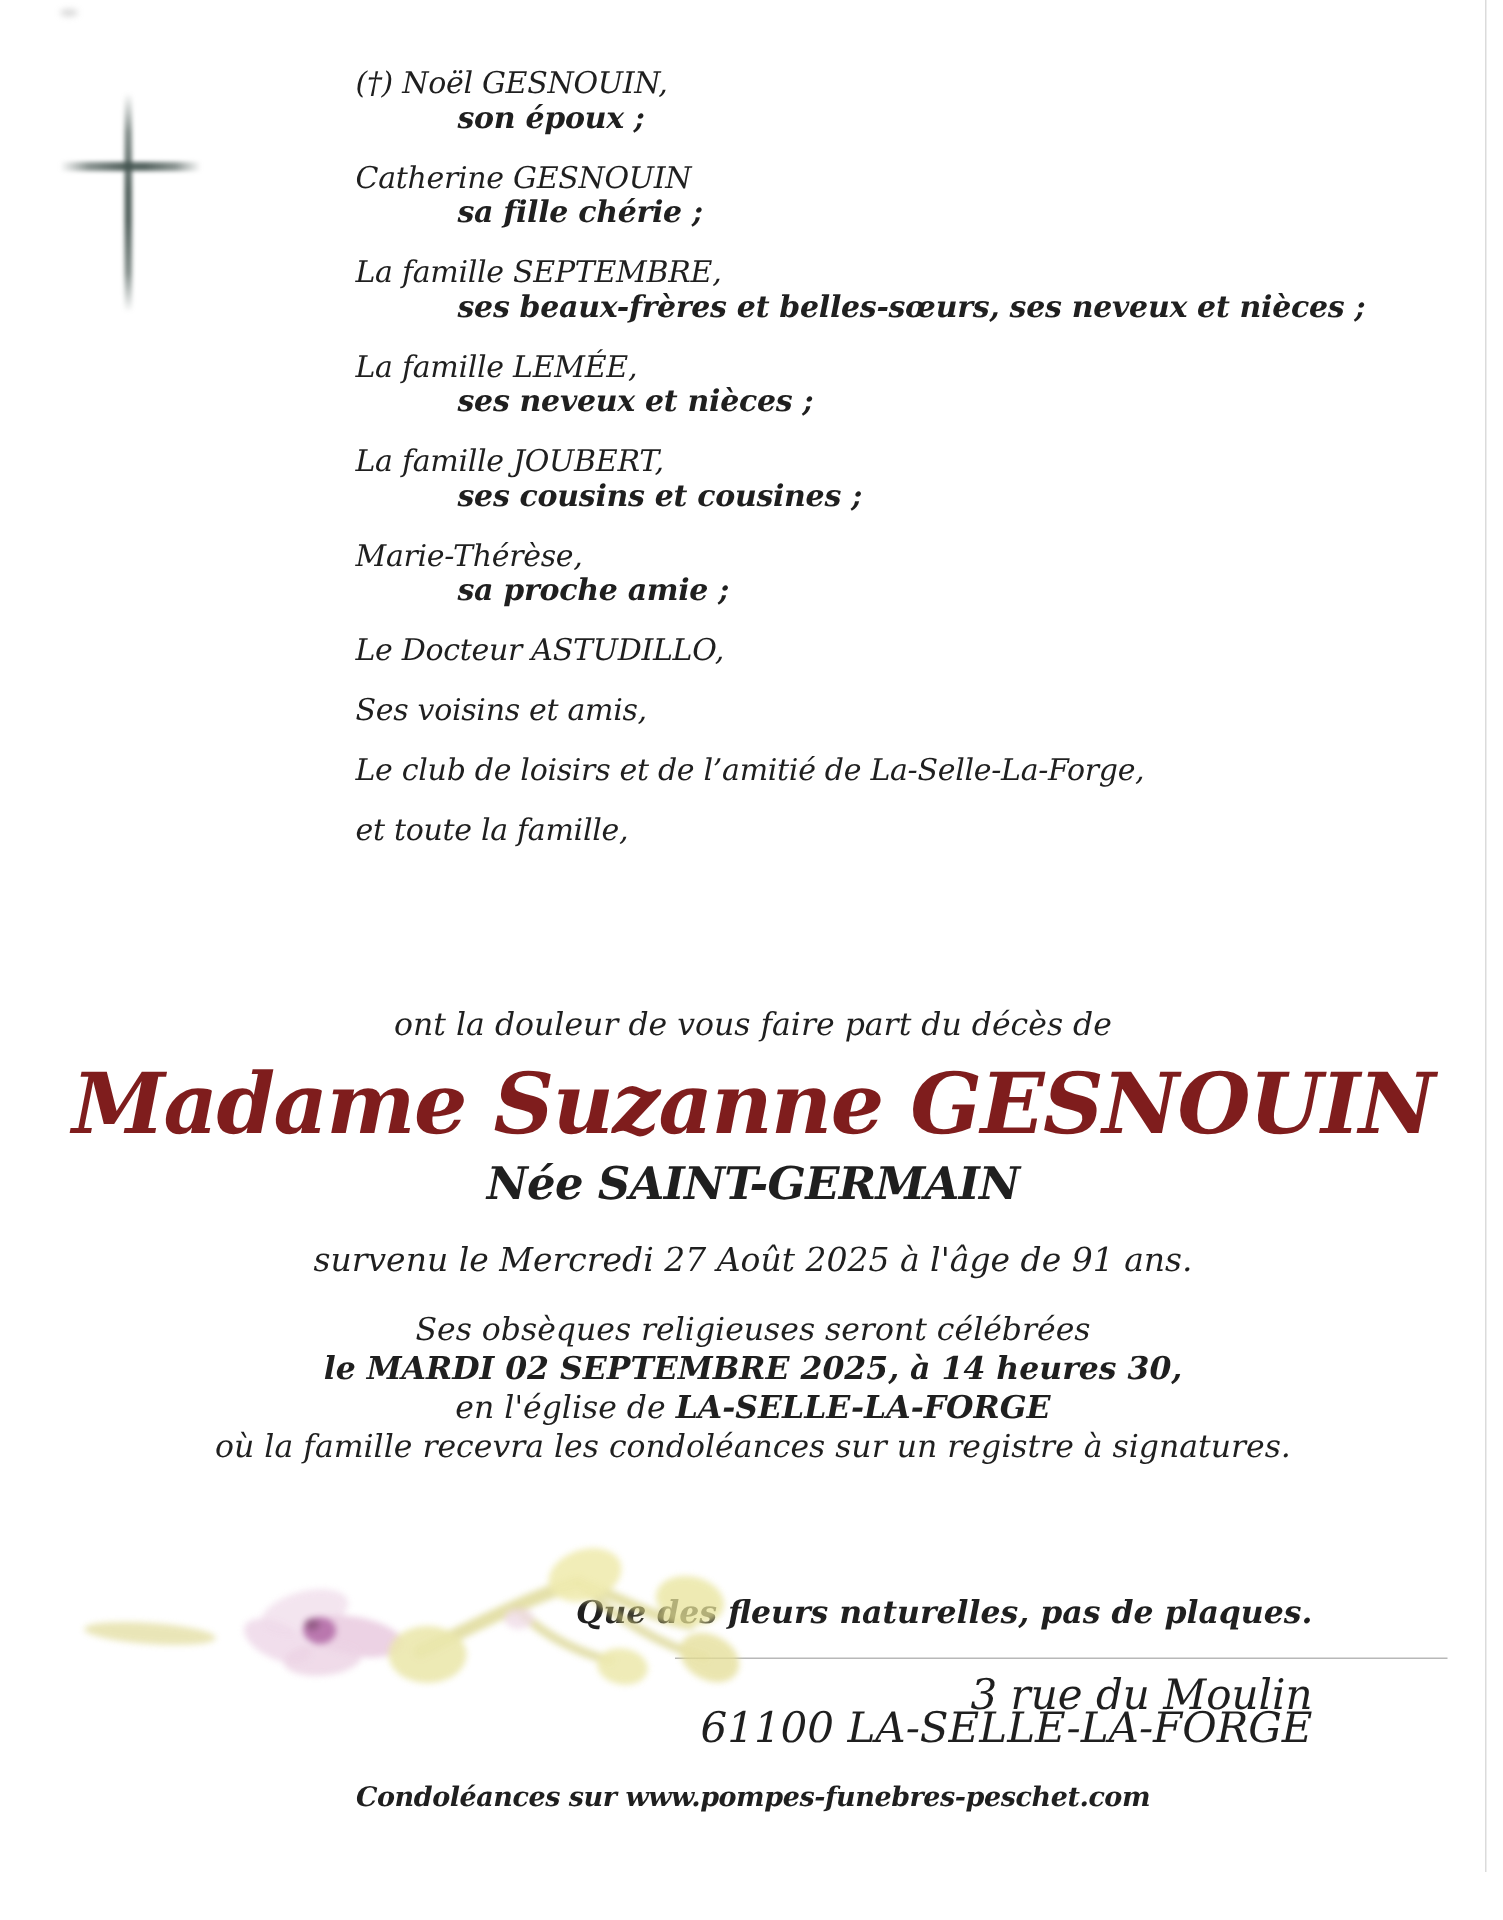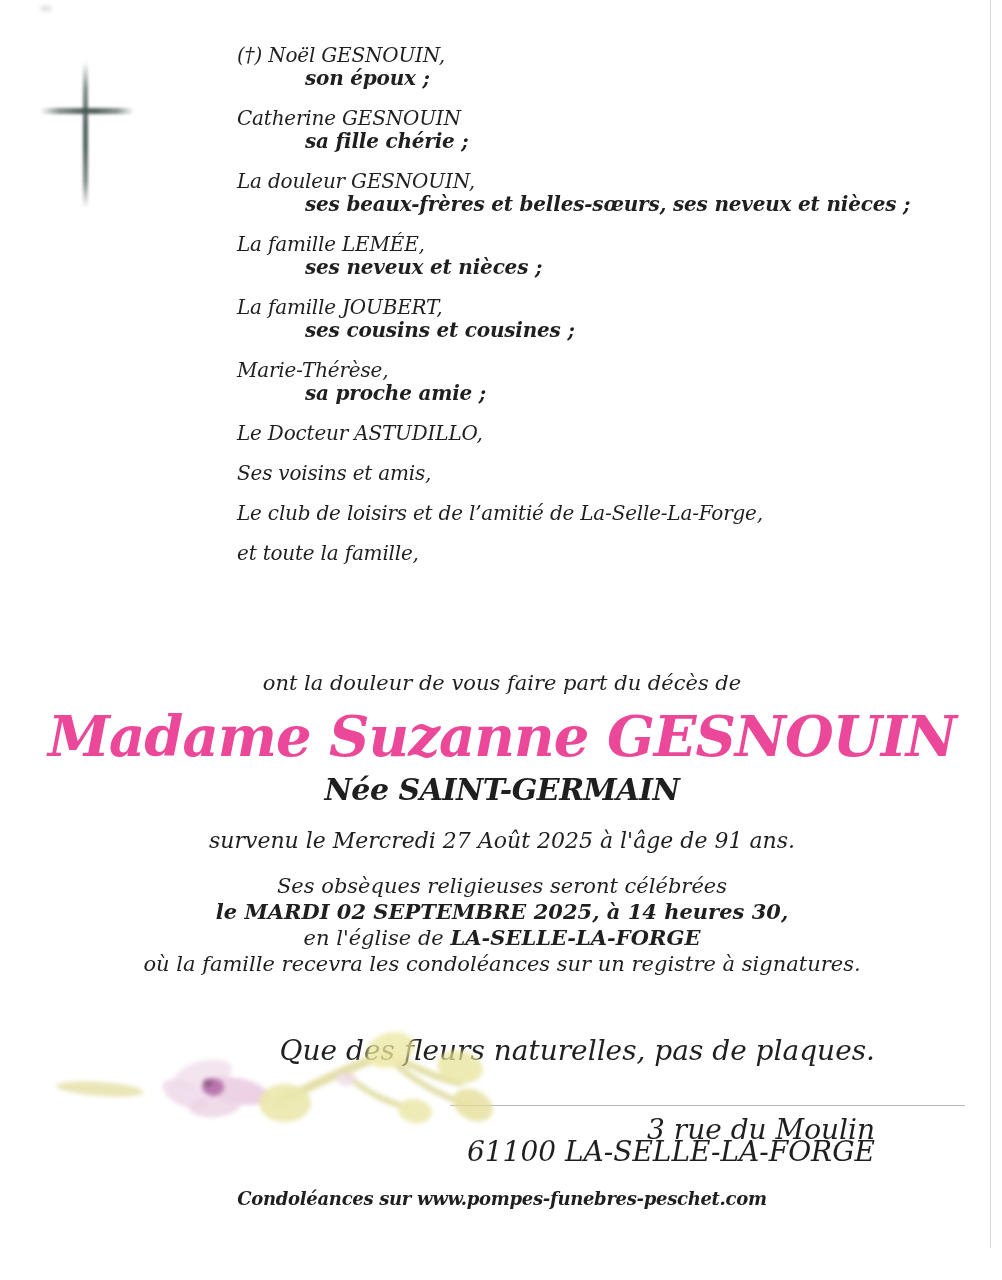--- a/index.html
+++ b/index.html
@@ -38,30 +38,30 @@
     font-size:20px; letter-spacing:-0.2px;
   }
   .pair { margin-bottom:17px; }
   .m-name { line-height:23px; white-space:nowrap; }
   .m-rel  { line-height:23px; font-weight:bold; padding-left:68px; white-space:nowrap; }
   .single { line-height:23px; margin-bottom:17px; white-space:nowrap; }
 
   
   .center-col { position:absolute; left:17px; width:970px; text-align:center; }
   .intro    { top:671px; font-size:21px; }
-  .title    { top:706px; font-size:56px; font-weight:bold; line-height:60px; letter-spacing:-1px; white-space:nowrap; color:#ec4899; }
+  .title    { top:706px; font-size:56px; font-weight:bold; line-height:60px; letter-spacing:-1px; white-space:nowrap; color:#7f1d1d; }
   .maiden   { top:772px; font-size:30px; font-weight:bold; letter-spacing:-0.5px; }
   .survenu  { top:828px; font-size:22px; }
   .ceremony { top:873px; font-size:21px; line-height:26px; }
   .c-bold   { font-weight:bold; }
 
   
   .right-col { position:absolute; right:127px; text-align:right; white-space:nowrap; }
   .repose    { top:1000px; font-size:21px; line-height:26px; }
-  .flowers   { top:1034px; font-size:28px; }
+  .flowers   { top:1062px; font-size:21px;font-weight:bold; }
   .address   { top:1119px; font-size:28px; line-height:21.5px; }
 
   
   .footer { top:1189px; }
   .f-cond { font-size:18px; font-weight:bold; line-height:19px; letter-spacing:-0.3px; }
   .f-info { font-size:16.5px; line-height:19px; white-space:nowrap; letter-spacing:-0.2px; }
   .f-info span { display:inline-block; }
   .f-company { margin-right:22px; }
   .f-addr1   { margin-right:20px; }
   .f-sep     { margin-right:20px; }
@@ -92,21 +92,21 @@
   <div class="mourners">
     <div class="pair">
       <div class="m-name">(†) Noël GESNOUIN,</div>
       <div class="m-rel">son époux ;</div>
     </div>
     <div class="pair">
       <div class="m-name">Catherine GESNOUIN</div>
       <div class="m-rel">sa fille chérie ;</div>
     </div>
     <div class="pair">
-      <div class="m-name">La douleur GESNOUIN,</div>
+      <div class="m-name">La famille SEPTEMBRE,</div>
       <div class="m-rel">ses beaux-frères et belles-sœurs, ses neveux et nièces ;</div>
     </div>
     <div class="pair">
       <div class="m-name">La famille LEMÉE,</div>
       <div class="m-rel">ses neveux et nièces ;</div>
     </div>
     <div class="pair">
       <div class="m-name">La famille JOUBERT,</div>
       <div class="m-rel">ses cousins et cousines ;</div>
     </div>

